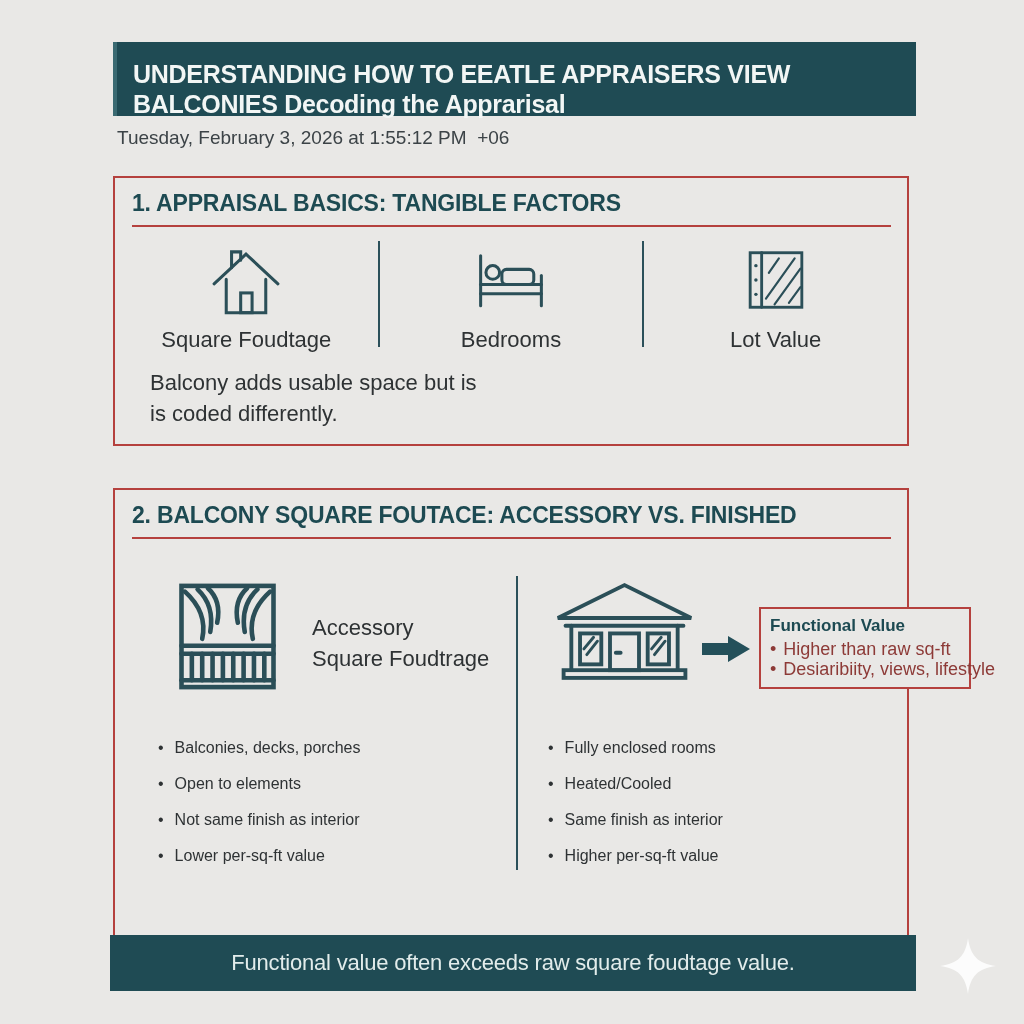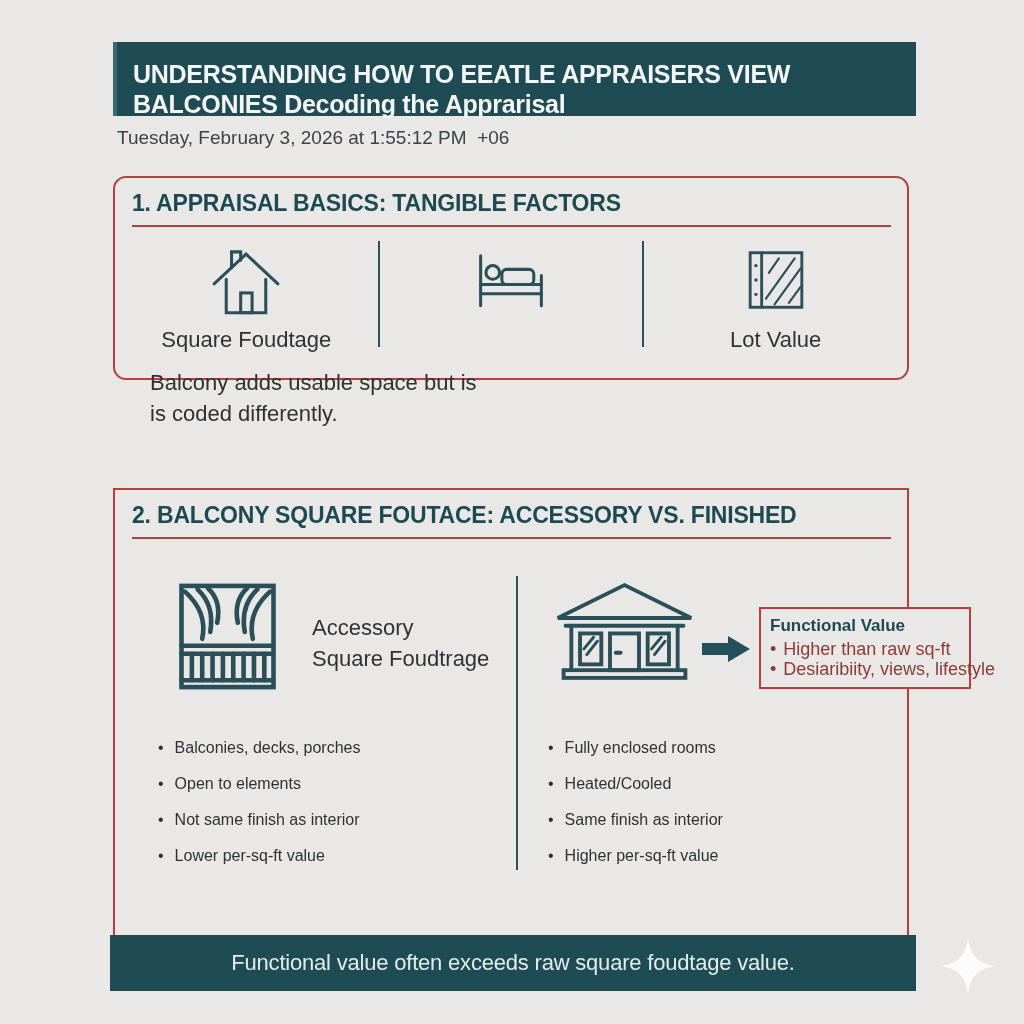--- a/index.html
+++ b/index.html
@@ -19,21 +19,21 @@
   .title-line{font-size:25px;font-weight:bold;letter-spacing:-0.3px;line-height:30px;white-space:nowrap;}
   .title-line .regular{font-weight:bold;}
   .dateline{
     position:absolute;left:117px;top:127px;
     font-size:19px;color:#3c4347;white-space:pre;
   }
   .box{
     position:absolute;left:113px;width:796px;box-sizing:border-box;
     border:2px solid #b5413e;background:#e9e8e6;
   }
-  .box1{top:176px;height:204px;border-radius:13px;}
+  .box1{top:176px;height:270px;}
   .box2{top:488px;height:484px;}
   .box h2{
     margin:12px 16px 0 17px;font-size:23px;line-height:26px;
     color:#1d4a52;font-weight:bold;letter-spacing:-0.2px;white-space:nowrap;
   }
   .redline{height:2px;background:#b5413e;margin:9px 16px 0 17px;}
   .factors{display:flex;margin-top:14px;align-items:flex-start;}
   .factor{flex:1;text-align:center;}
   .factor .icon-holder{height:78px;display:flex;align-items:center;justify-content:center;}
   .factor-label{font-size:22px;margin-top:8px;color:#2e3234;}
@@ -102,20 +102,21 @@
         <div class="icon-holder">
           <svg class="lineicon" width="82" height="62" viewBox="0 0 108 80">
             <path d="M14 8 V74"></path>
             <path d="M94 34 V74"></path>
             <path d="M14 46 H94"></path>
             <path d="M14 58 H94"></path>
             <circle cx="30" cy="30" r="9"></circle>
             <rect x="42" y="26" width="42" height="20" rx="6"></rect>
           </svg>
         </div>
+        <div class="factor-label">Bedrooms</div>
       </div>
 
       <div class="vdiv"></div>
 
       <div class="factor">
         <div class="icon-holder">
           <svg class="lineicon" width="72" height="66" viewBox="0 0 100 92">
             <rect x="14" y="8" width="72" height="76"></rect>
             <path d="M30 8 V84"></path>
             <circle cx="22" cy="26" r="2.4" fill="#2b4f58" stroke="none"></circle>

